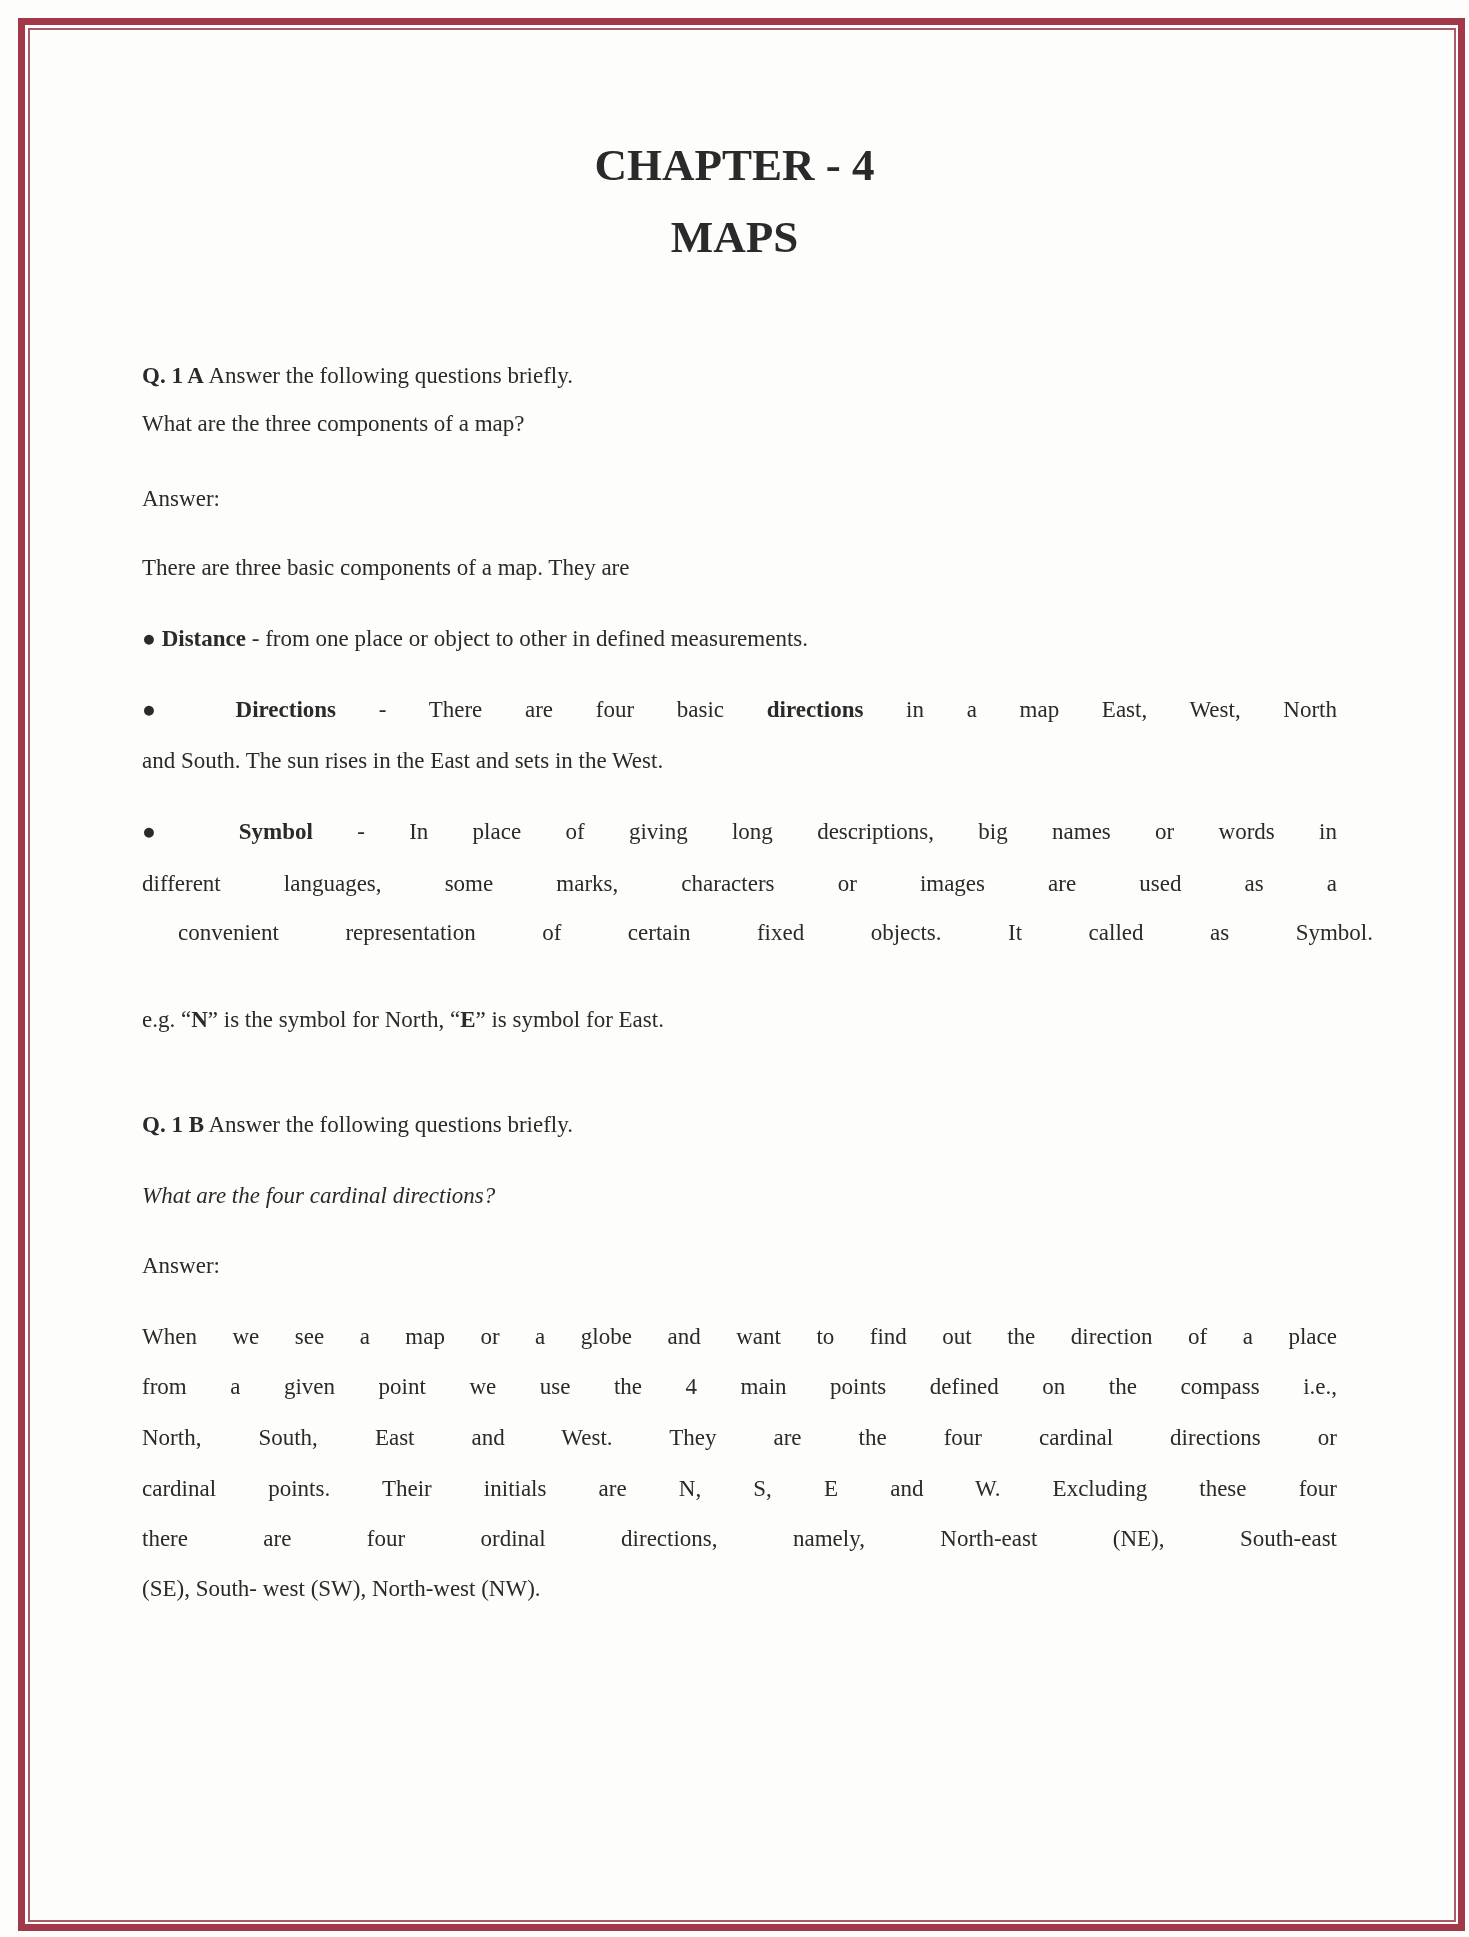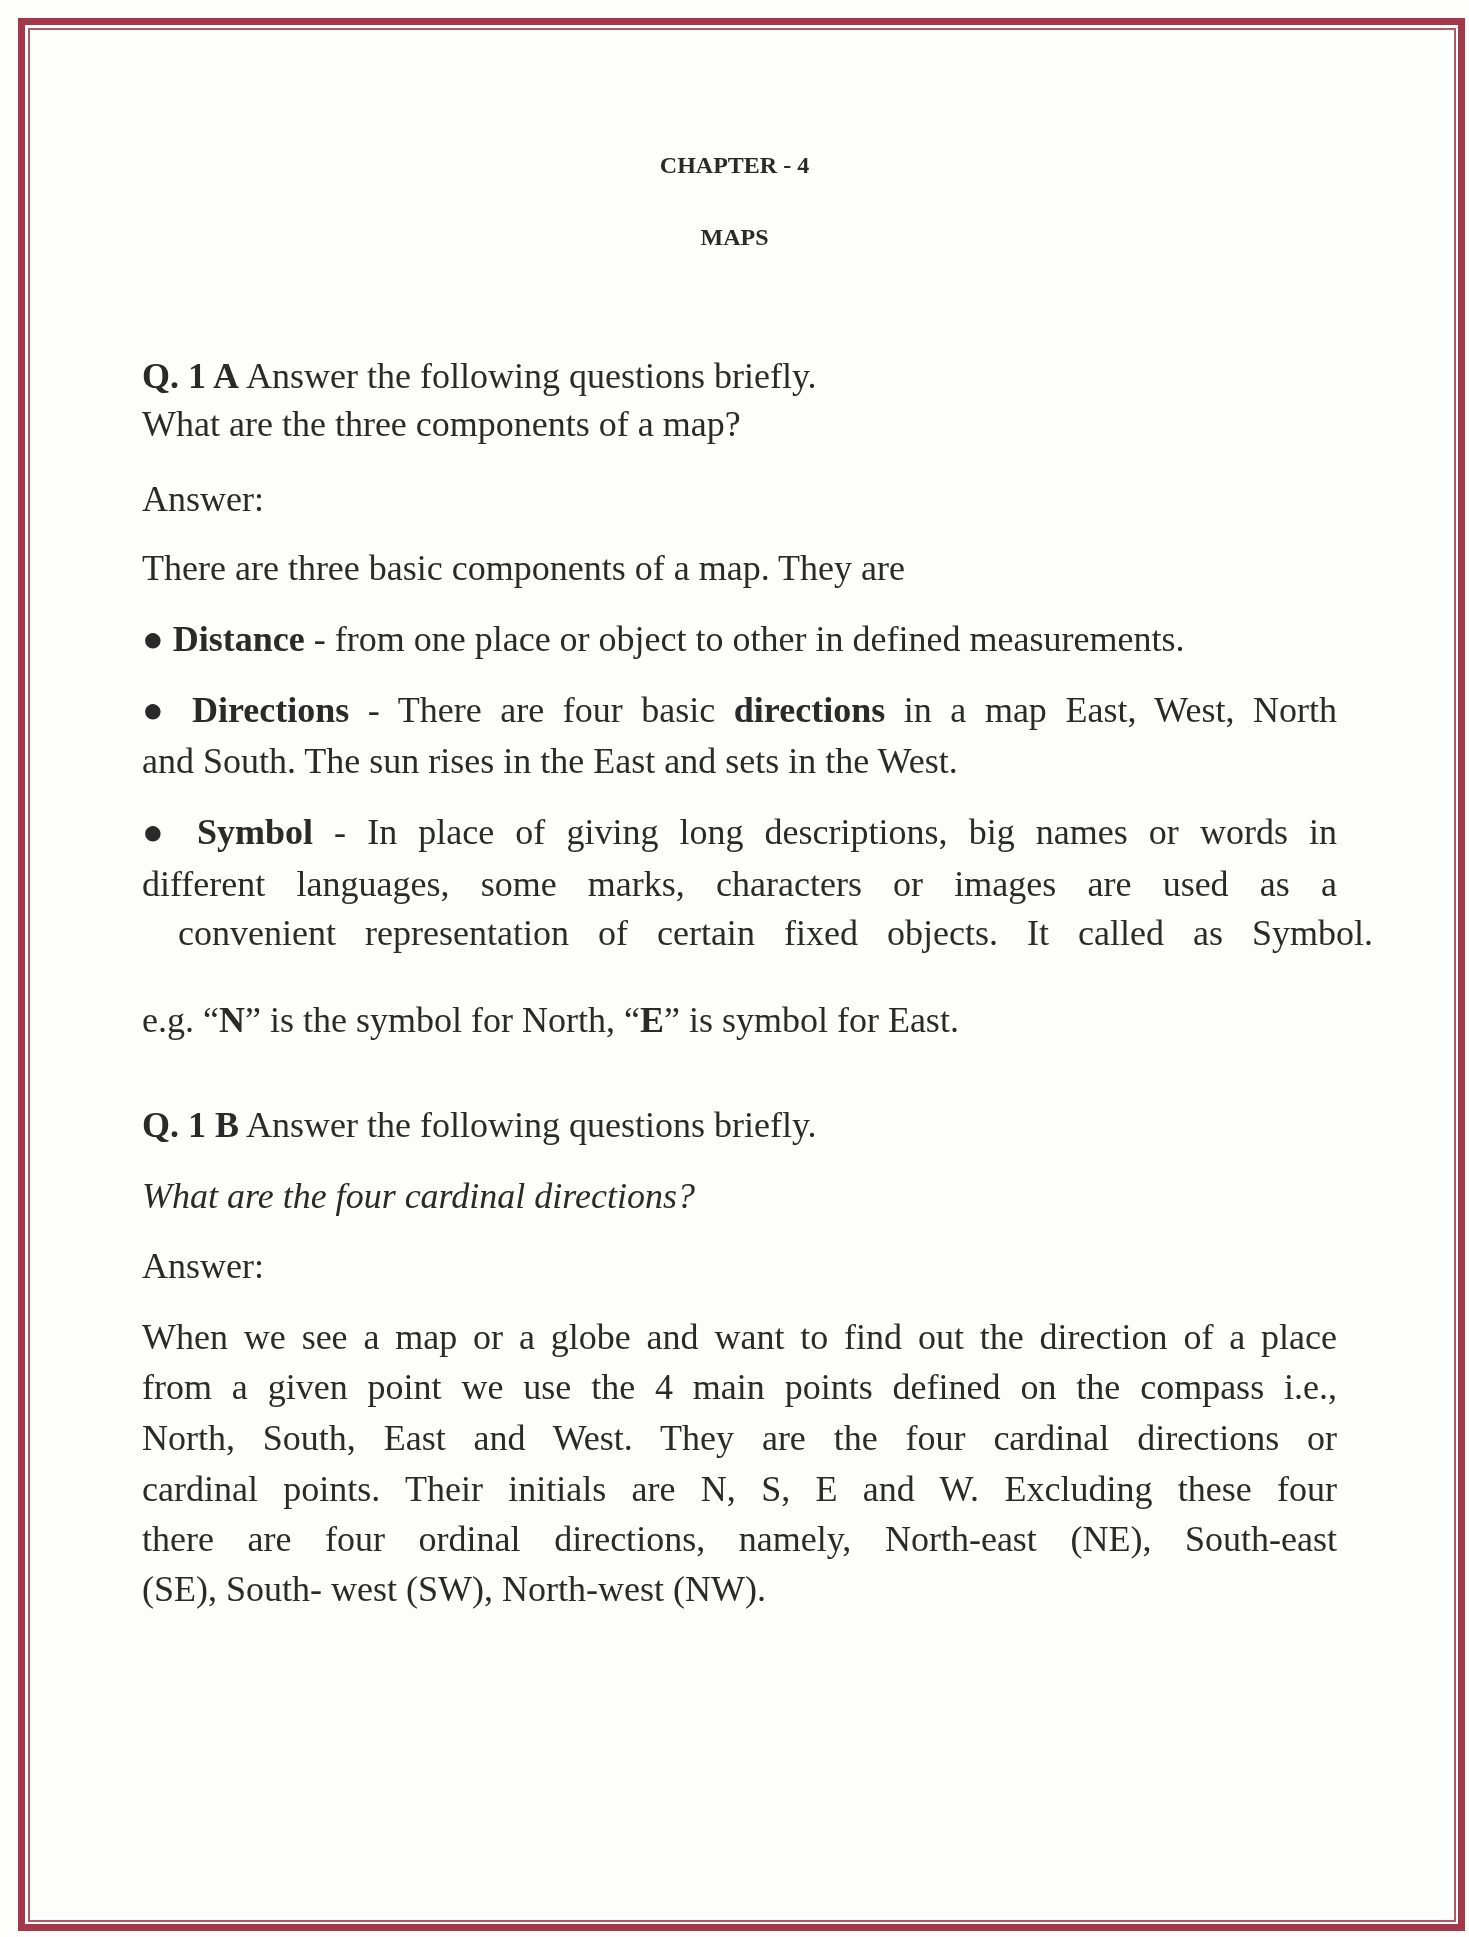--- a/index.html
+++ b/index.html
@@ -2,24 +2,24 @@
 <html><head>
 <meta charset="utf-8">
 <style>
   html, body { margin:0; padding:0; background:#fdfdfc; }
   body { width:1469px; height:1937px; position:relative; overflow:hidden;
          font-family:"Liberation Serif","DejaVu Serif",serif; color:#2a2a2a; }
   .frame-outer { position:absolute; left:18px; top:18px; width:1433px; height:1899px;
          border:7px solid #a3384a; box-sizing:content-box; }
   .frame-inner { position:absolute; left:28px; top:28px; width:1424px; height:1890px;
          border:2px solid #a85c6a; }
-  .line { position:absolute; left:142px; width:1195px; font-size:36px; line-height:40px;
+  .line { position:absolute; left:142px; width:1195px; font-size:23px; line-height:40px;
           white-space:nowrap; }
   .just { text-align:justify; text-align-last:justify; white-space:normal; }
-  .center { left:0; width:1469px; text-align:center; font-weight:bold; font-size:24px; }
+  .center { left:0; width:1469px; text-align:center; font-weight:bold; font-size:45px; }
   b { font-weight:bold; }
 </style>
 </head>
 <body>
 
 <div class="frame-outer"></div>
 <div class="frame-inner"></div>
 
 <div class="line center" style="top:145px;">CHAPTER - 4</div>
 <div class="line center" style="top:217px;">MAPS</div>

